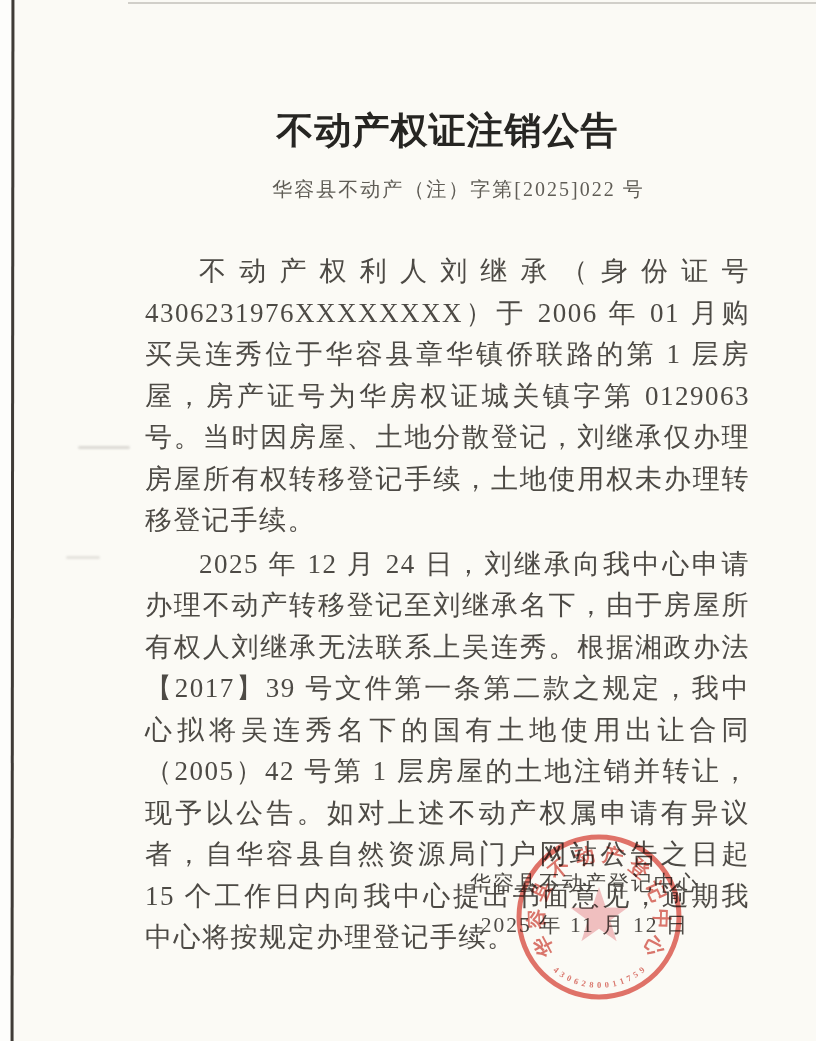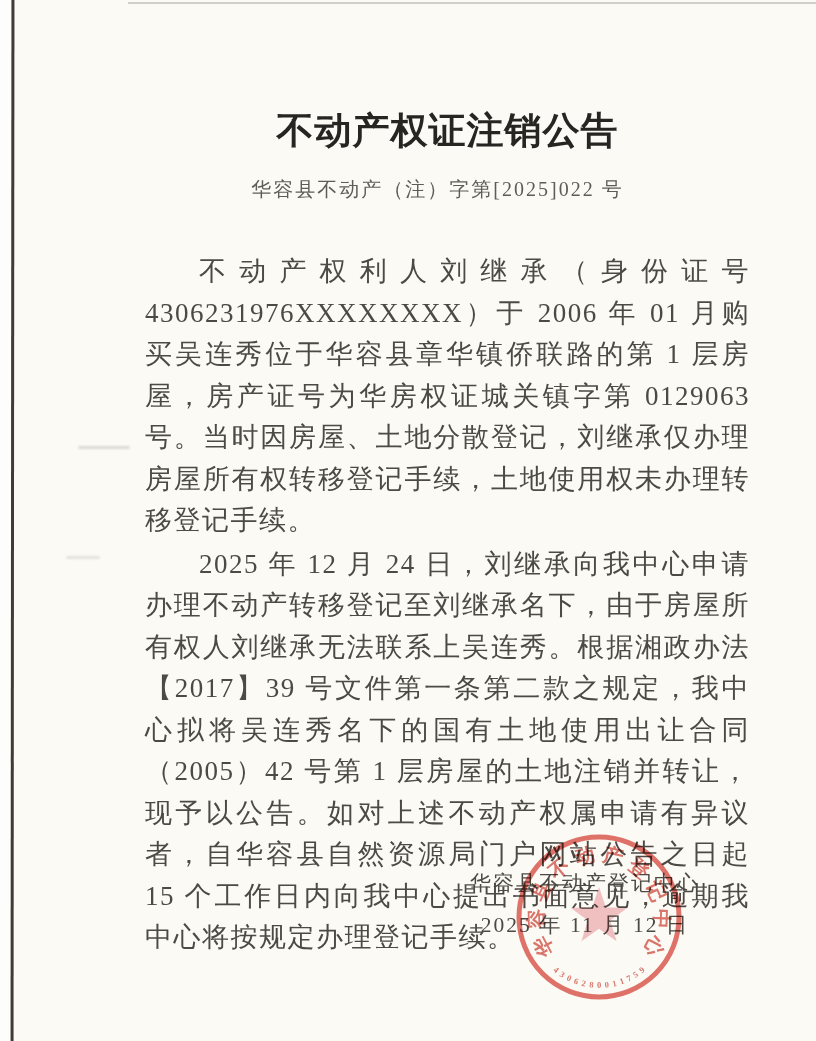--- a/index.html
+++ b/index.html
@@ -18,21 +18,21 @@
   .smudge1{position:absolute;left:78px;top:446px;width:52px;height:3px;background:#c3c0ba;opacity:.55;border-radius:2px;filter:blur(1px);}
   .smudge2{position:absolute;left:66px;top:556px;width:34px;height:3px;background:#c9c6c0;opacity:.45;border-radius:2px;filter:blur(1px);}
 
   
   .title{
     position:absolute;left:145px;top:106px;width:605px;
     text-align:center;font-size:37px;font-weight:bold;color:#262522;
     letter-spacing:1px;
   }
   .docnum{
-    position:absolute;left:135px;top:176px;width:605px;
+    position:absolute;left:156px;top:176px;width:605px;
     text-align:center;font-size:20px;color:#5f5c55;letter-spacing:2px;
   }
   .body-text{
     position:absolute;left:145px;top:251px;width:605px;
     font-size:27px;line-height:41.5px;color:#4d4a45;
     text-align:justify;letter-spacing:1.5px;
   }
   .body-text p{margin:0;text-indent:2em;}
   .body-text p + p{margin-top:2px;}
 

